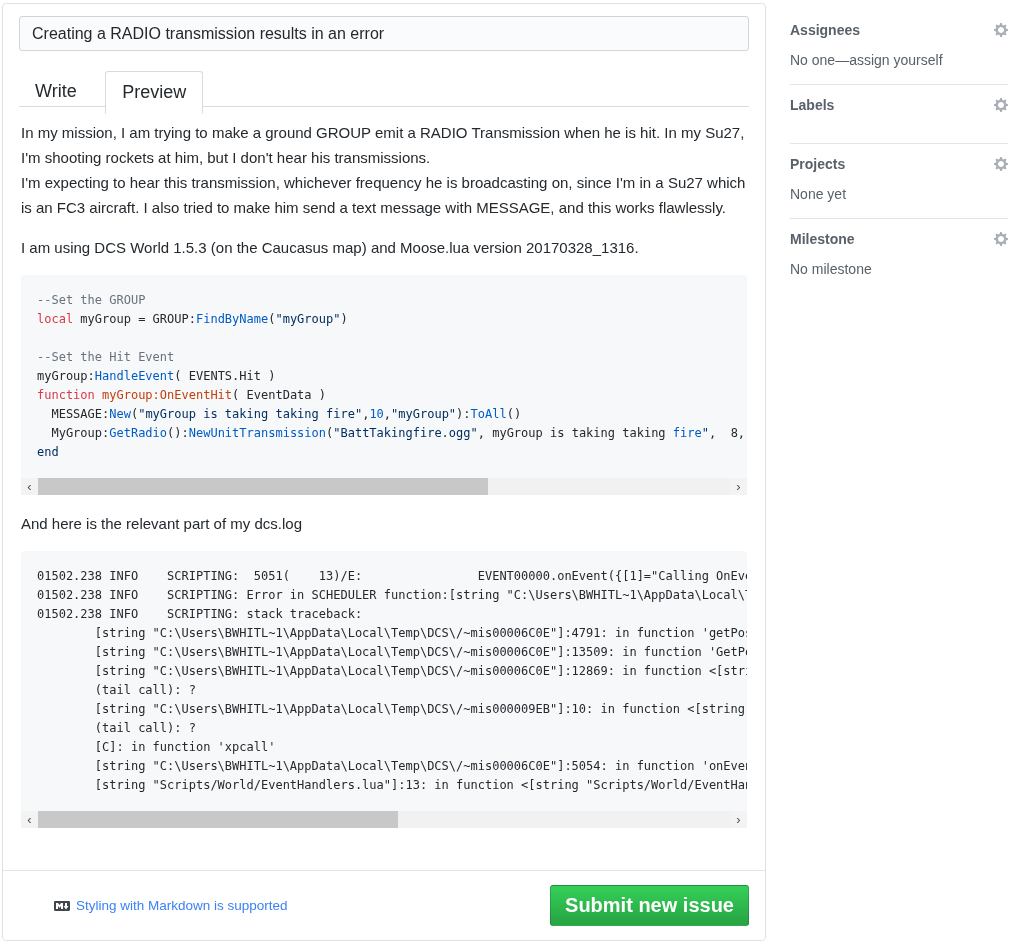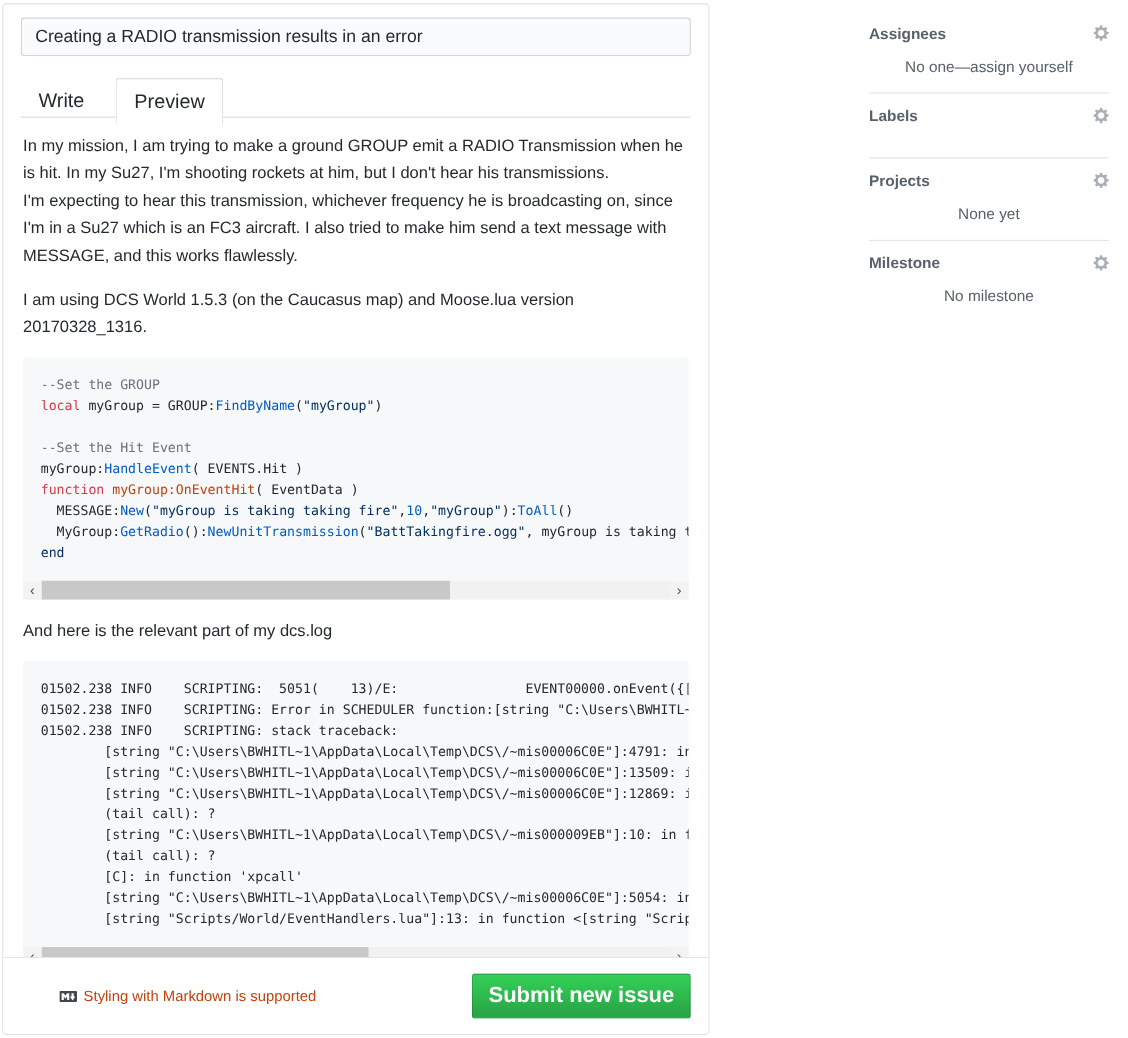--- a/index.html
+++ b/index.html
@@ -1,47 +1,47 @@
 <!DOCTYPE html>
 <html><head>
 <meta charset="utf-8">
 <style>
   * { margin:0; padding:0; box-sizing:border-box; }
   html,body { width:1025px; height:944px; background:#fff; font-family:"Liberation Sans", sans-serif; color:#24292e; }
   .stage { position:relative; width:1025px; height:944px; overflow:hidden; }
 
   
-  .main-box { position:absolute; left:2px; top:3px; width:643px; height:938px; border:1px solid #dde1e6; border-radius:4px; background:#fff; padding:12px 16px 0 16px; }
+  .main-box { position:absolute; left:2px; top:3px; width:764px; height:938px; border:1px solid #dde1e6; border-radius:4px; background:#fff; padding:12px 16px 0 16px; }
   .title-input { display:block; width:100%; height:35px; border:1px solid #d1d5da; border-radius:3px; background:#fafbfc; font-family:"Liberation Sans", sans-serif; font-size:16px; color:#24292e; padding:0 12px; outline:none; }
   .tabnav { margin-top:19px; border-bottom:1px solid #d8dce0; height:37px; position:relative; }
   .tab { display:inline-block; font-size:18px; padding:10px 16px; color:#24292e; cursor:pointer; }
   .tab.active { background:#fff; border:1px solid #d8dce0; border-bottom:1px solid #fff; border-radius:3px 3px 0 0; position:relative; top:1px; margin-left:8px; }
   .preview-body { padding:13px 2px 0 2px; font-size:15px; line-height:25px; color:#24292e; }
   .preview-body p { margin-bottom:15px; }
 
   
   .code-wrap { background:#f6f8fa; border-radius:3px; margin-bottom:16px; }
   pre.code { font-family:"DejaVu Sans Mono","Liberation Mono",monospace; font-size:12px; line-height:19px; padding:16px; white-space:pre; overflow:hidden; color:#24292e; }
   .tk-c{color:#6a737d} .tk-k{color:#d73a49} .tk-f{color:#005cc5} .tk-s{color:#032f62} .tk-n{color:#005cc5} .tk-m{color:#c2410c} .tk-p{color:#24292e}
 
   
   .hscroll { display:flex; align-items:stretch; height:17px; background:#f6f8fa; border-radius:0 0 3px 3px; }
   .hs-arrow { width:17px; background:#f3f3f3; color:#505050; font-size:13px; line-height:17px; text-align:center; user-select:none; cursor:default; }
   .hs-track { flex:1; background:#f1f1f1; position:relative; }
   .hs-thumb { position:absolute; left:0; top:0; bottom:0; background:#c8c8c8; }
 
   
   .issue-footer { position:absolute; left:0; right:0; bottom:0; border-top:1px solid #e1e4e8; padding:14px 16px; display:flex; justify-content:space-between; align-items:center; background:#fff; border-radius:0 0 4px 4px; }
-  .md-note { display:flex; gap:6px; color:#c2410c; font-size:13.5px;padding-left:35px; }
+  .md-note { display:flex; gap:6px; color:#3b82f6; font-size:13.5px;padding-left:35px; }
   .md-note svg { fill:#41464d; }
   .submit-btn { font-family:"Liberation Sans", sans-serif; font-size:20px; font-weight:bold; color:#fff; background:linear-gradient(-180deg,#34d058,#28a745 90%); border:1px solid rgba(27,31,35,0.2); border-radius:3px; padding:8px 14px; cursor:pointer; }
 
   
   .sidebar { position:absolute; left:790px; top:10px; width:218px; }
-  .sb-section { padding:12px 0 16px 0; border-bottom:1px solid #e1e4e8;text-align:center; }
+  .sb-section { padding:12px 0 16px 0; border-bottom:1px solid #e1e4e8; }
   .sb-section.last { border-bottom:none; }
   .sb-head { display:flex; justify-content:space-between; align-items:center; margin-bottom:14px; }
   .sb-title { font-size:14px; font-weight:bold; color:#586069; }
   .sb-gear { cursor:pointer; line-height:0; }
   .sb-gear svg { fill:#a9afb6; }
   .sb-value { font-size:14px; color:#586069; }
   .label-chip { display:block; margin-top:2px; background:#e9938f; color:#222222; font-size:14px; padding:6px 10px; border-radius:2px; cursor:pointer; }
 </style>
 </head>
 <body>

